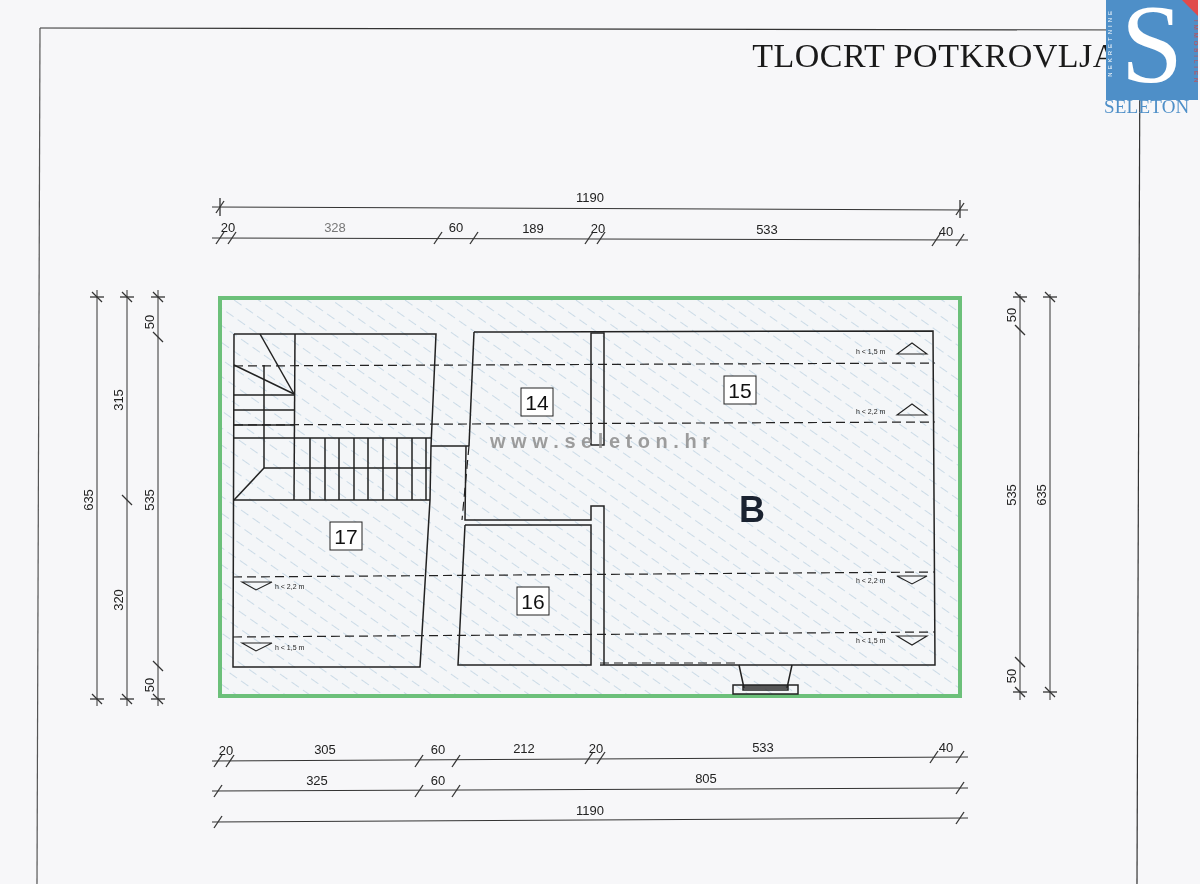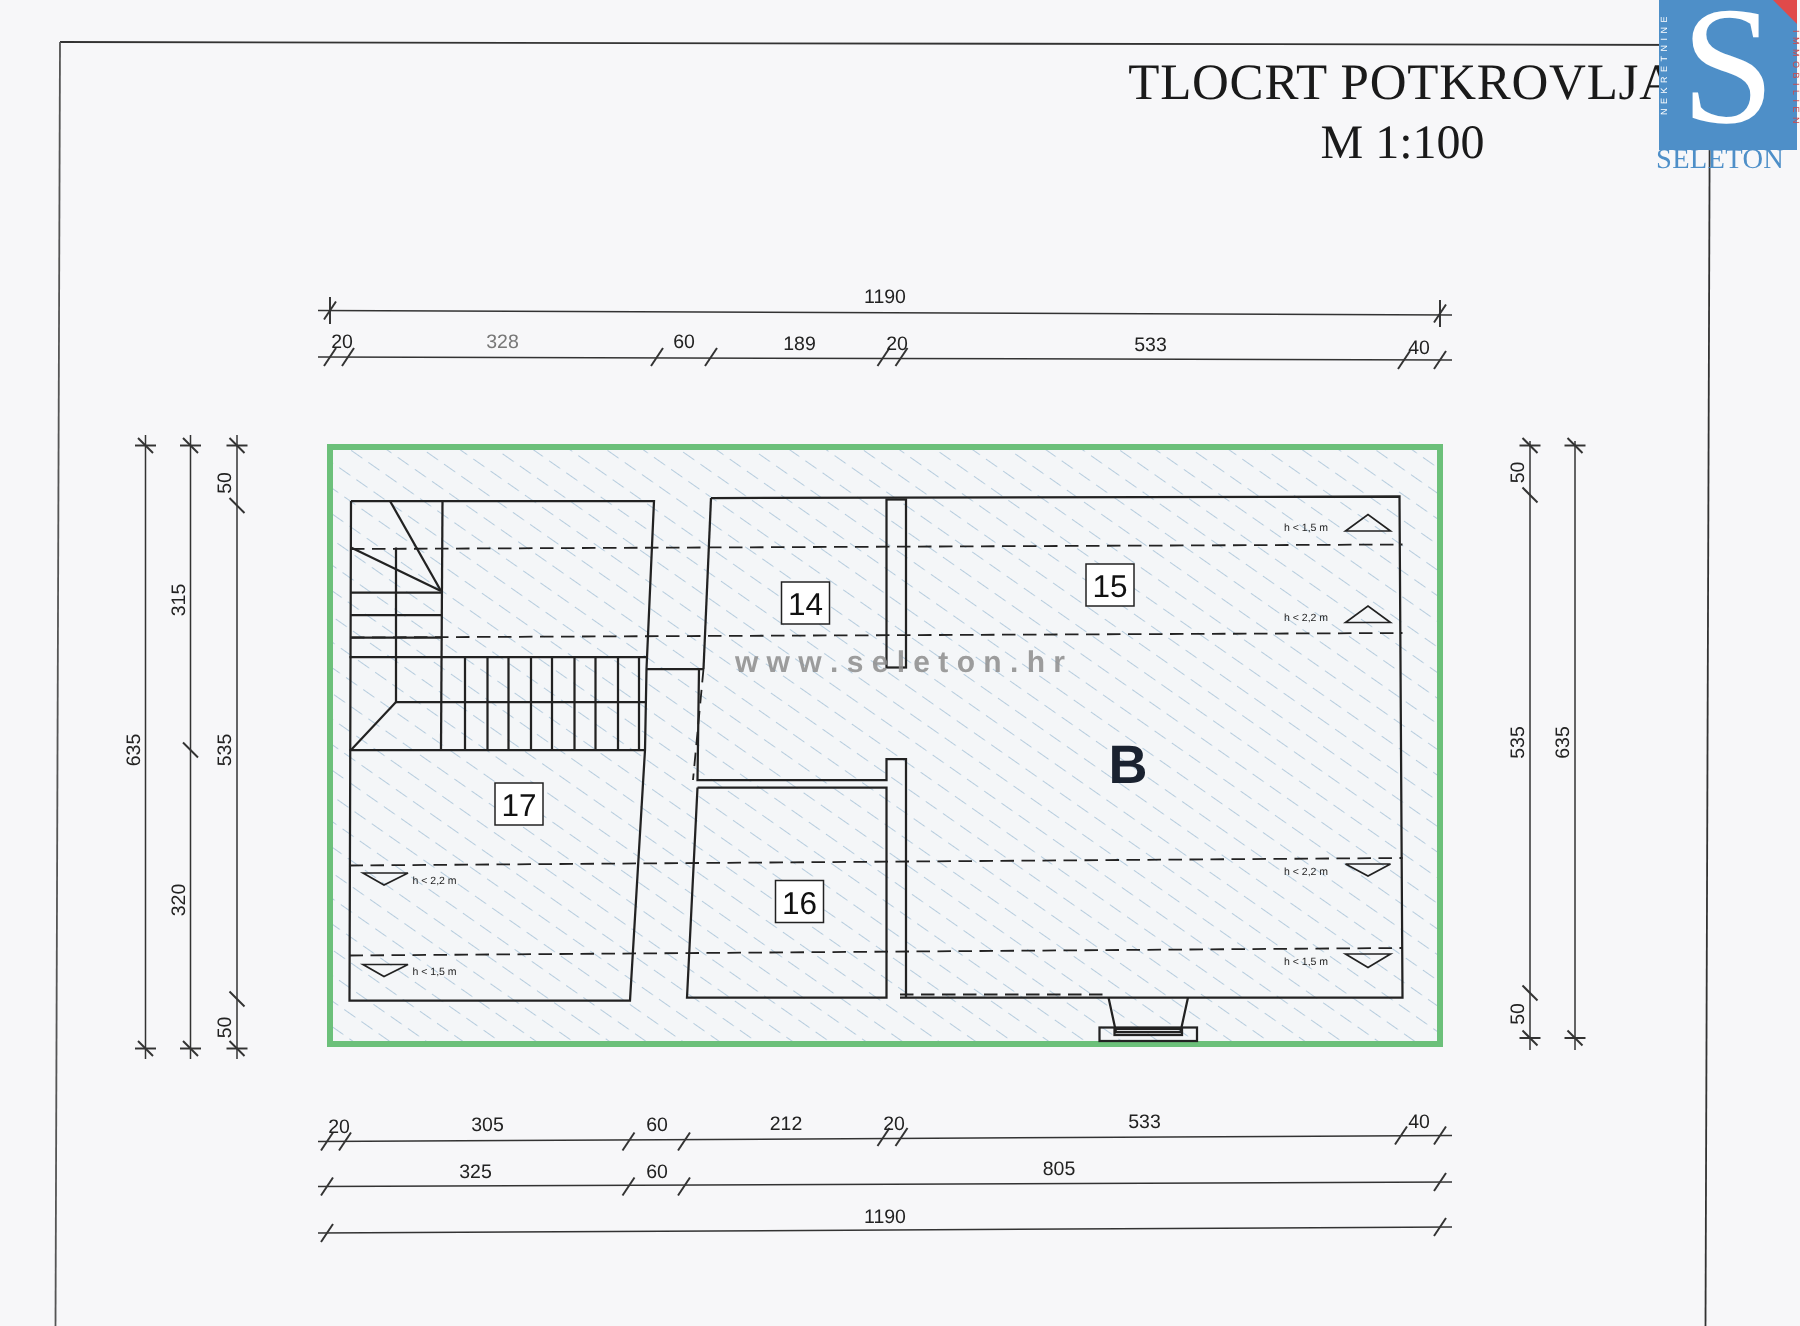--- a/index.html
+++ b/index.html
@@ -246,21 +246,20 @@
     <g font-size="13" fill="#222">
       <text transform="translate(1016,315) rotate(-90)" text-anchor="middle">50</text>
       <text transform="translate(1016,495) rotate(-90)" text-anchor="middle">535</text>
       <text transform="translate(1016,676) rotate(-90)" text-anchor="middle">50</text>
       <text transform="translate(1046,495) rotate(-90)" text-anchor="middle">635</text>
     </g>
   </svg>
 
   <div class="title">
     <span class="line1">TLOCRT POTKROVLJA</span>
-    <span class="line2">M 1:100</span>
   </div>
 
   <div class="logo">
     <div class="box"></div>
     <div class="corner"></div>
     <div class="vl">NEKRETNINE</div>
     <div class="vr">IMMOBILIEN</div>
     <div class="s">S</div>
     <div class="name">SELETON</div>
   </div>

